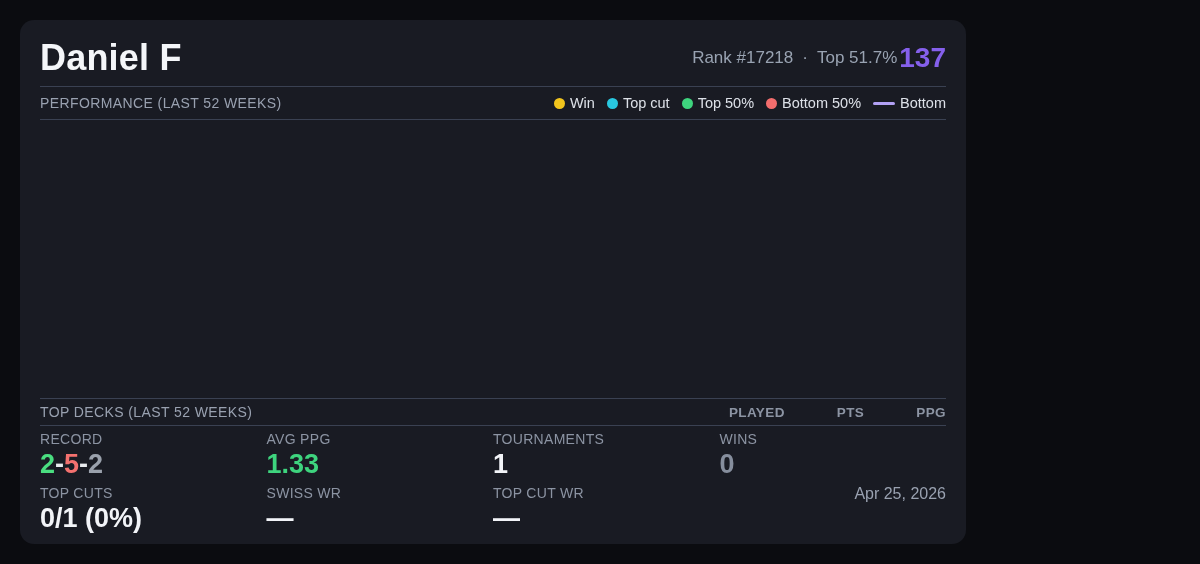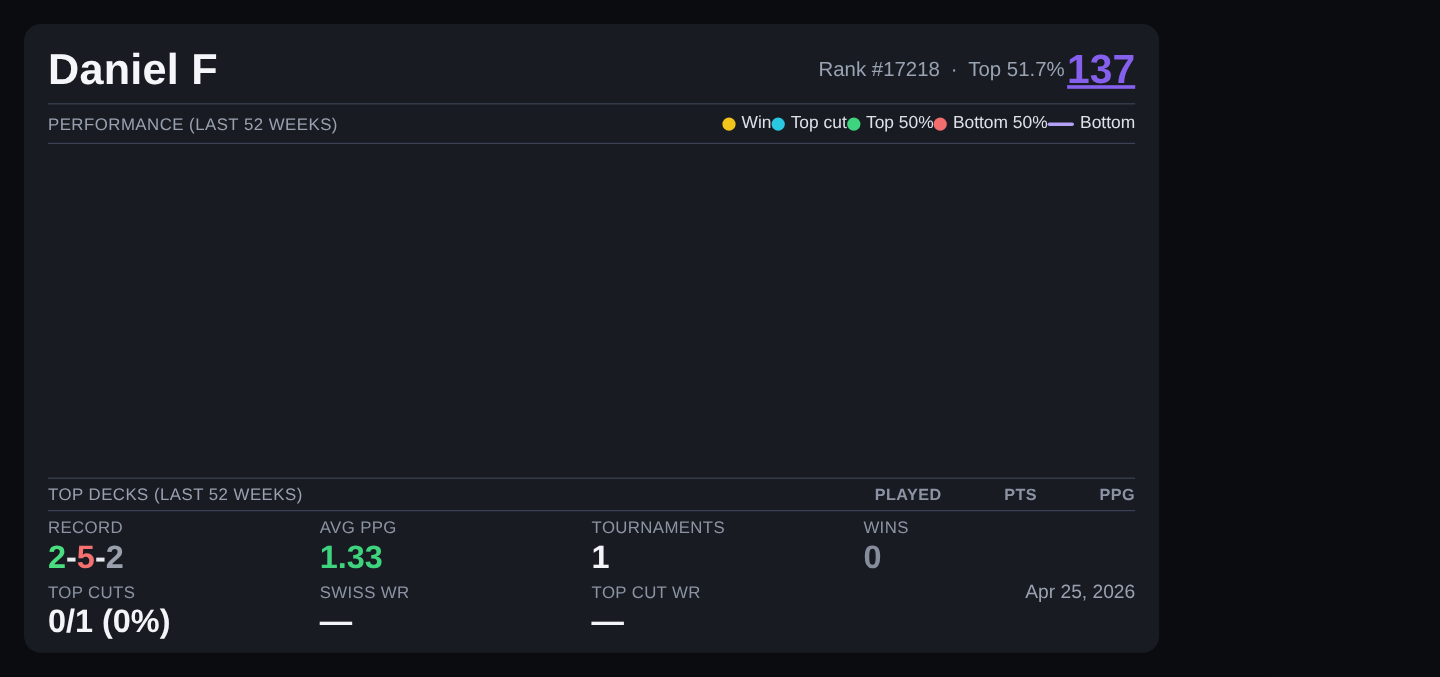--- a/index.html
+++ b/index.html
@@ -24,34 +24,34 @@
   
   .header-row {
     height: 56px; flex: none;
     display: flex; align-items: center; justify-content: space-between;
   }
   .player-name {
     font-size: 36px; font-weight: 700; color: #f4f6f9; letter-spacing: 0.2px;
   }
   .header-right { display: flex; align-items: center; gap: 2px; }
   .rank-line { font-size: 17px; color: #99a3b2; display: flex; align-items: center; gap: 9px; }
-  .rating { font-size: 34px; font-weight: 700; color: #8560ec; line-height: 1; text-decoration: underline; }
+  .rating { font-size: 28px; font-weight: 700; color: #8560ec; line-height: 1; }
 
   
   .section-row {
     flex: none;
     display: flex; align-items: center; justify-content: space-between;
   }
   .section-row.perf { height: 32px; }
   .section-row.decks { height: 26px; }
   .section-title {
     font-size: 14px; color: #99a1b0; letter-spacing: 0.4px;
   }
   
-  .legend { display: flex; align-items: center; gap: 0; }
+  .legend { display: flex; align-items: center; gap: 12px; }
   .legend-item { display: flex; align-items: center; gap: 5px; }
   .legend-dot { width: 11px; height: 11px; border-radius: 50%; flex: none; }
   .legend-line { width: 22px; height: 3px; border-radius: 2px; flex: none; }
   .legend-label { font-size: 14.5px; color: #dde1e8; }
 
   
   .chart-area { flex: 1; }
 
   
   .deck-cols { display: flex; align-items: flex-start; font-weight: bold; }

